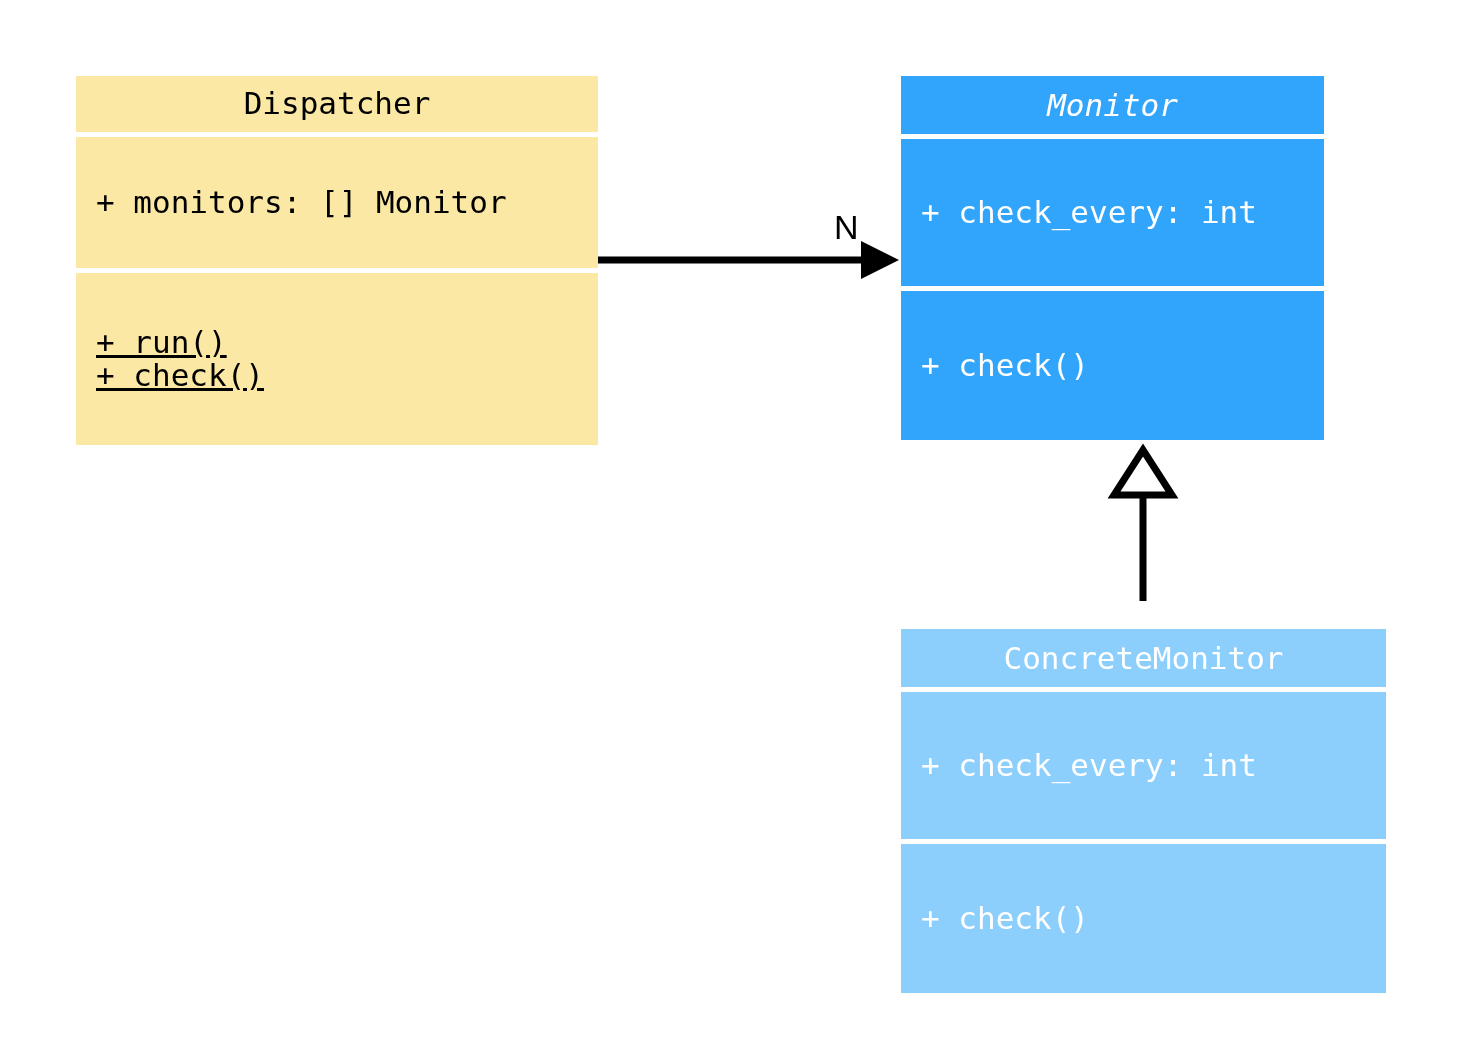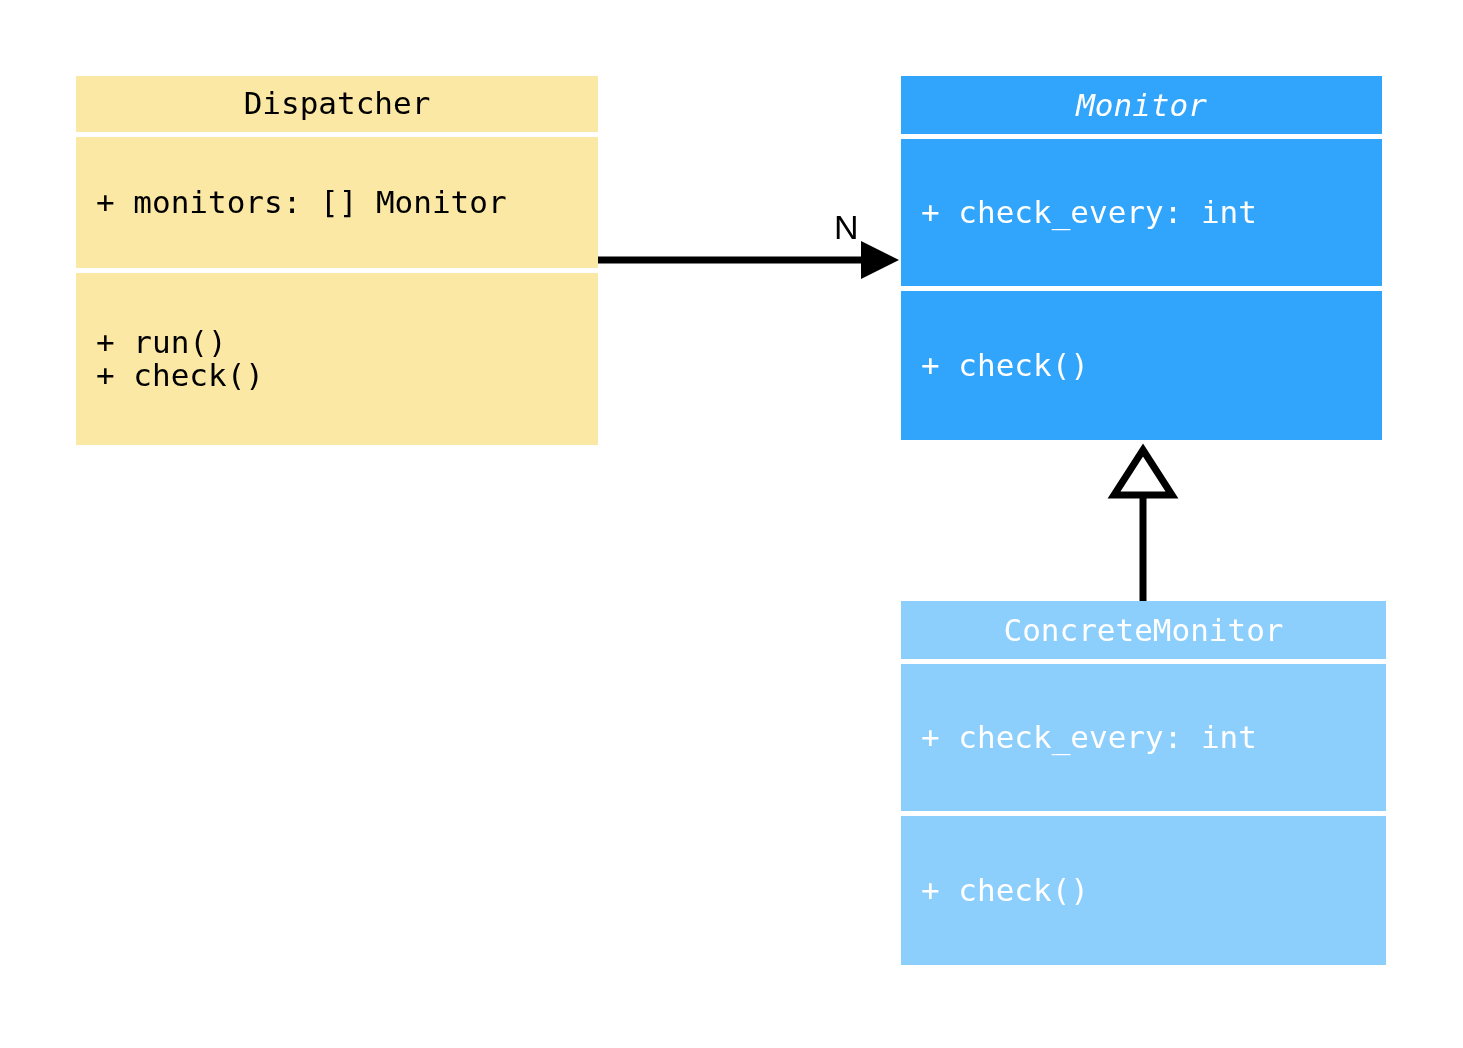--- a/index.html
+++ b/index.html
@@ -90,37 +90,37 @@
 </head>
 <body>
 
 <div id="canvas">
 
   <div class="uml-class theme-yellow" style="left:76px; top:76px; width:522px; height:369px;border-radius:21px;">
     <div class="uml-compartment uml-title" style="height:59px;">Dispatcher</div>
     <div class="uml-compartment uml-members" style="height:139px;">
       <div class="uml-member">+ monitors: [] Monitor</div>
     </div>
-    <div class="uml-compartment uml-members" style="height:183px;">
+    <div class="uml-compartment uml-members" style="height:183px;text-decoration:underline;">
       <div class="uml-member">+ run()</div>
       <div class="uml-member">+ check()</div>
     </div>
   </div>
 
-  <div class="uml-class theme-blue" style="left:901px; top:76px; width:481px; height:369px;">
+  <div class="uml-class theme-blue" style="left:901px; top:76px; width:423px; height:369px;">
     <div class="uml-compartment uml-title abstract" style="height:58px;">Monitor</div>
     <div class="uml-compartment uml-members" style="height:147px;">
       <div class="uml-member">+ check_every: int</div>
     </div>
     <div class="uml-compartment uml-members" style="height:149px;">
       <div class="uml-member">+ check()</div>
     </div>
   </div>
 
-  <div class="uml-class theme-lightblue" style="left:901px; top:601px; width:485px; height:369px;">
+  <div class="uml-class theme-lightblue" style="left:901px; top:629px; width:485px; height:369px;">
     <div class="uml-compartment uml-title" style="height:58px;">ConcreteMonitor</div>
     <div class="uml-compartment uml-members" style="height:147px;">
       <div class="uml-member">+ check_every: int</div>
     </div>
     <div class="uml-compartment uml-members" style="height:149px;">
       <div class="uml-member">+ check()</div>
     </div>
   </div>
 
   <svg class="connector-layer" viewBox="0 0 1463 1048">

